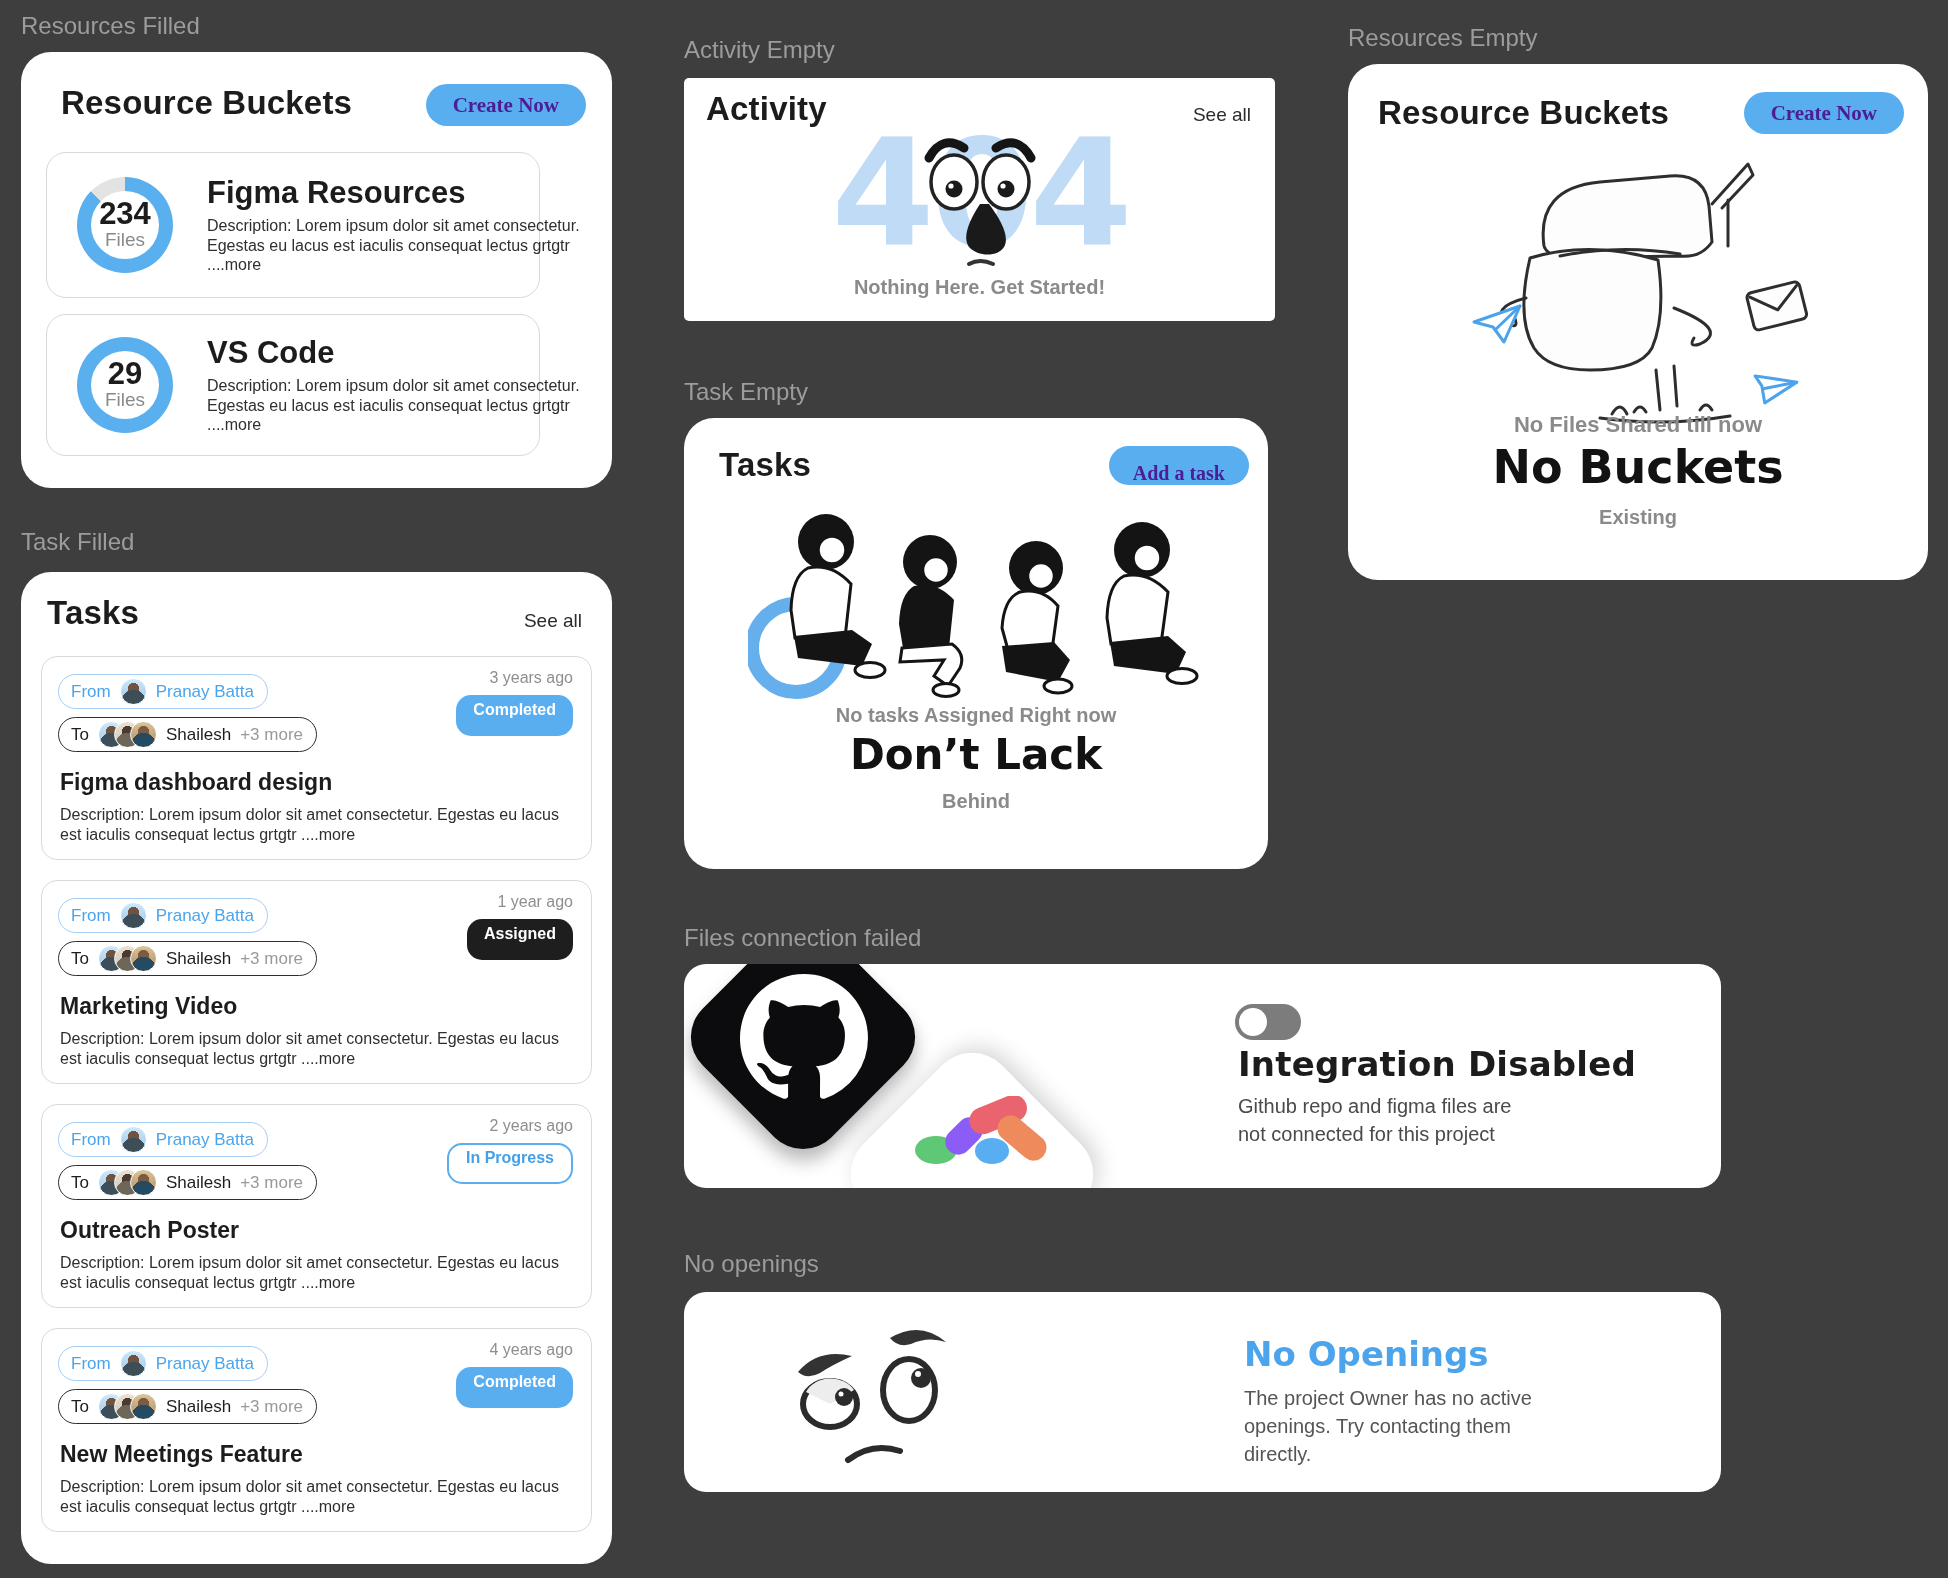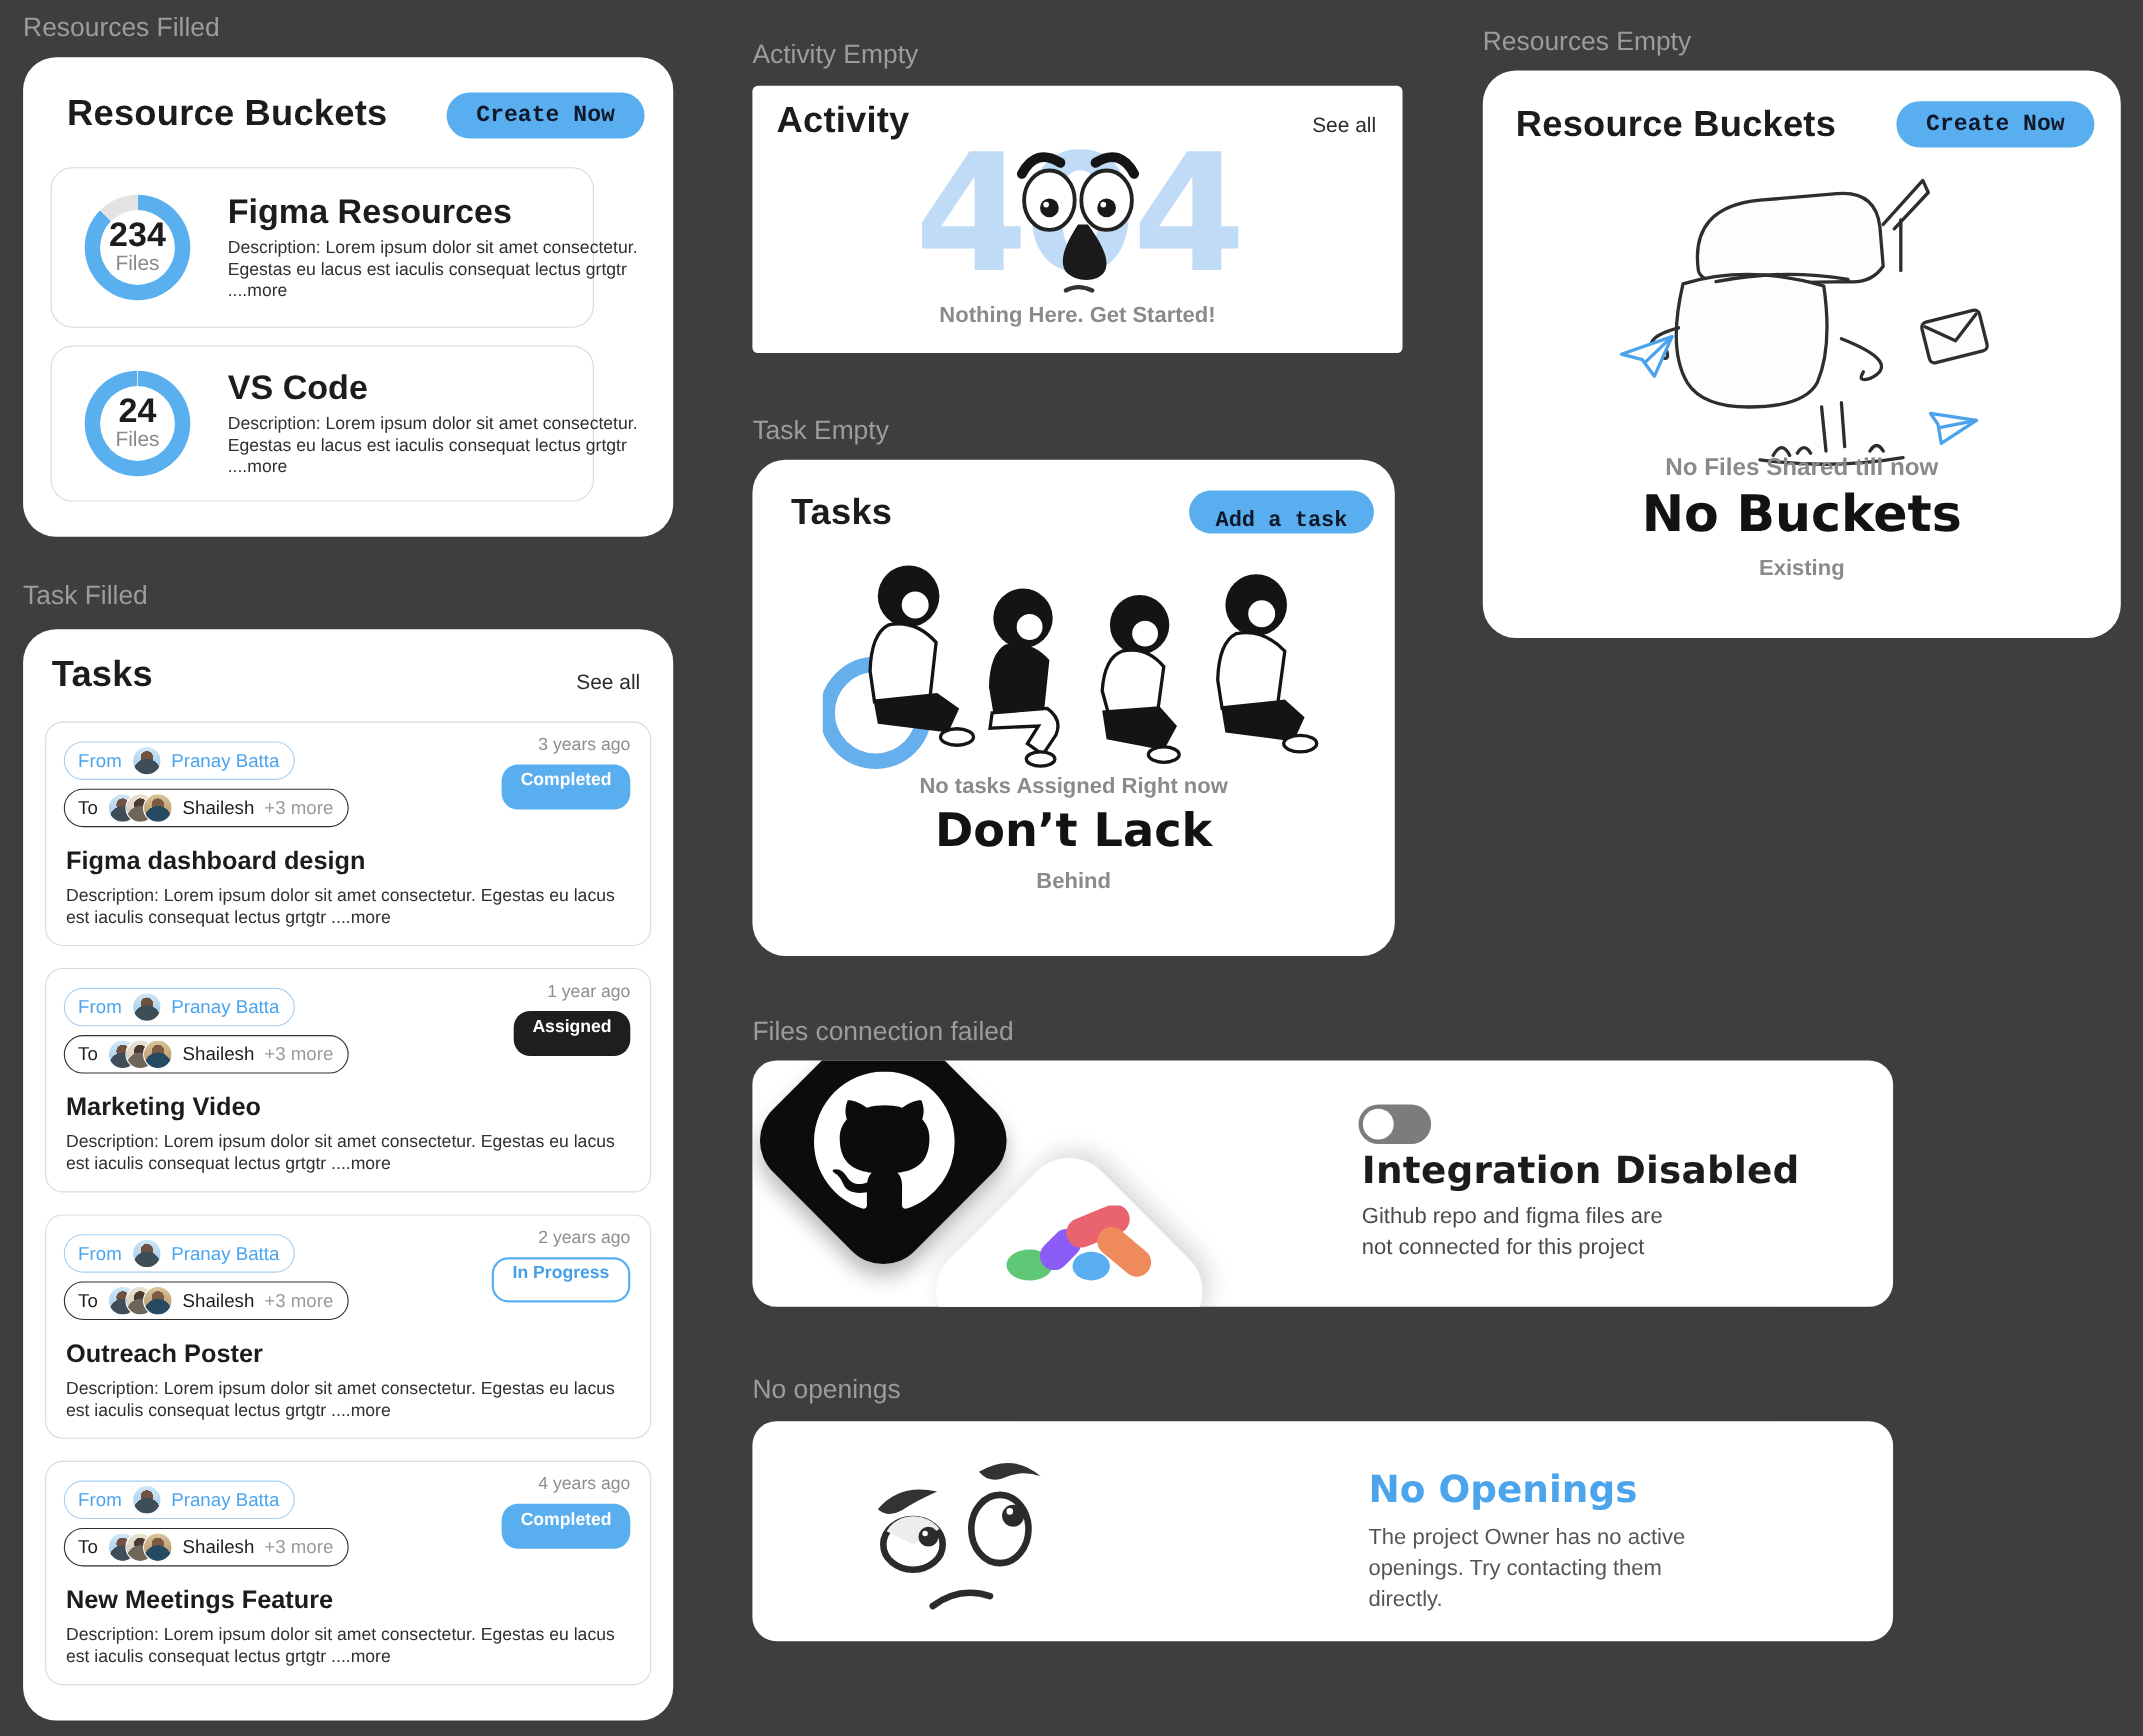--- a/index.html
+++ b/index.html
@@ -7,21 +7,21 @@
   #canvas { position:relative; width:1948px; height:1578px; background:#3E3E3E; }
 
   .section-label { position:absolute; color:#9C9C9C; font-size:24px; font-weight:500; }
 
   .card { position:absolute; background:#fff; border-radius:30px; }
 
   
   #rf-card { left:21px; top:52px; width:591px; height:436px; }
   .card-title { position:absolute; color:#1C1C1C; font-weight:700; letter-spacing:.2px; }
   #rf-title { left:40px; top:32px; font-size:33px; }
-  .blue-btn { position:absolute; background:#58AEEF; color:#0f172a; border:none; border-radius:22px; font-family:Liberation Mono, monospace; font-weight:600; cursor:pointer; }
+  .blue-btn { position:absolute; background:#58AEEF; color:#4c1d95; border:none; border-radius:22px; font-family:Liberation Serif, serif; font-weight:600; cursor:pointer; }
   #rf-btn { right:26px; top:32px; height:42px; padding:0 27px; font-size:21px; }
   .bucket-item { position:absolute; left:25px; width:494px; border:1.5px solid #D9D9D9; border-radius:20px; display:flex; align-items:center; gap:34px; padding-left:30px; background:#fff; cursor:pointer; }
   #bucket-0 { top:100px; height:146px; }
   #bucket-1 { top:262px; height:142px; }
   .ring { width:96px; height:96px; border-radius:50%; flex:0 0 96px;
           background:conic-gradient(#5AAFEF 0deg calc(var(--deg,360)*1deg), #E3E3E3 calc(var(--deg,360)*1deg) 360deg);
           display:flex; align-items:center; justify-content:center; }
   .ring-inner { width:68px; height:68px; border-radius:50%; background:#fff; display:flex; flex-direction:column; align-items:center; justify-content:center; }
   .ring-count { font-size:31px; font-weight:700; color:#1C1C1C; line-height:30px; }
   .ring-unit { font-size:19px; color:#8A8A8A; }
@@ -117,21 +117,21 @@
       </div>
       <div>
         <div class="bucket-name">Figma Resources</div>
         <div class="bucket-desc">Description: Lorem ipsum dolor sit amet consectetur. Egestas eu lacus est iaculis consequat lectus grtgtr ....more</div>
       </div>
     </div>
 
     <div class="bucket-item" id="bucket-1">
       <div class="ring" style="--deg: 360;">
         <div class="ring-inner">
-          <div class="ring-count">24</div>
+          <div class="ring-count">29</div>
           <div class="ring-unit">Files</div>
         </div>
       </div>
       <div>
         <div class="bucket-name">VS Code</div>
         <div class="bucket-desc">Description: Lorem ipsum dolor sit amet consectetur. Egestas eu lacus est iaculis consequat lectus grtgtr ....more</div>
       </div>
     </div>
   </div>
 

